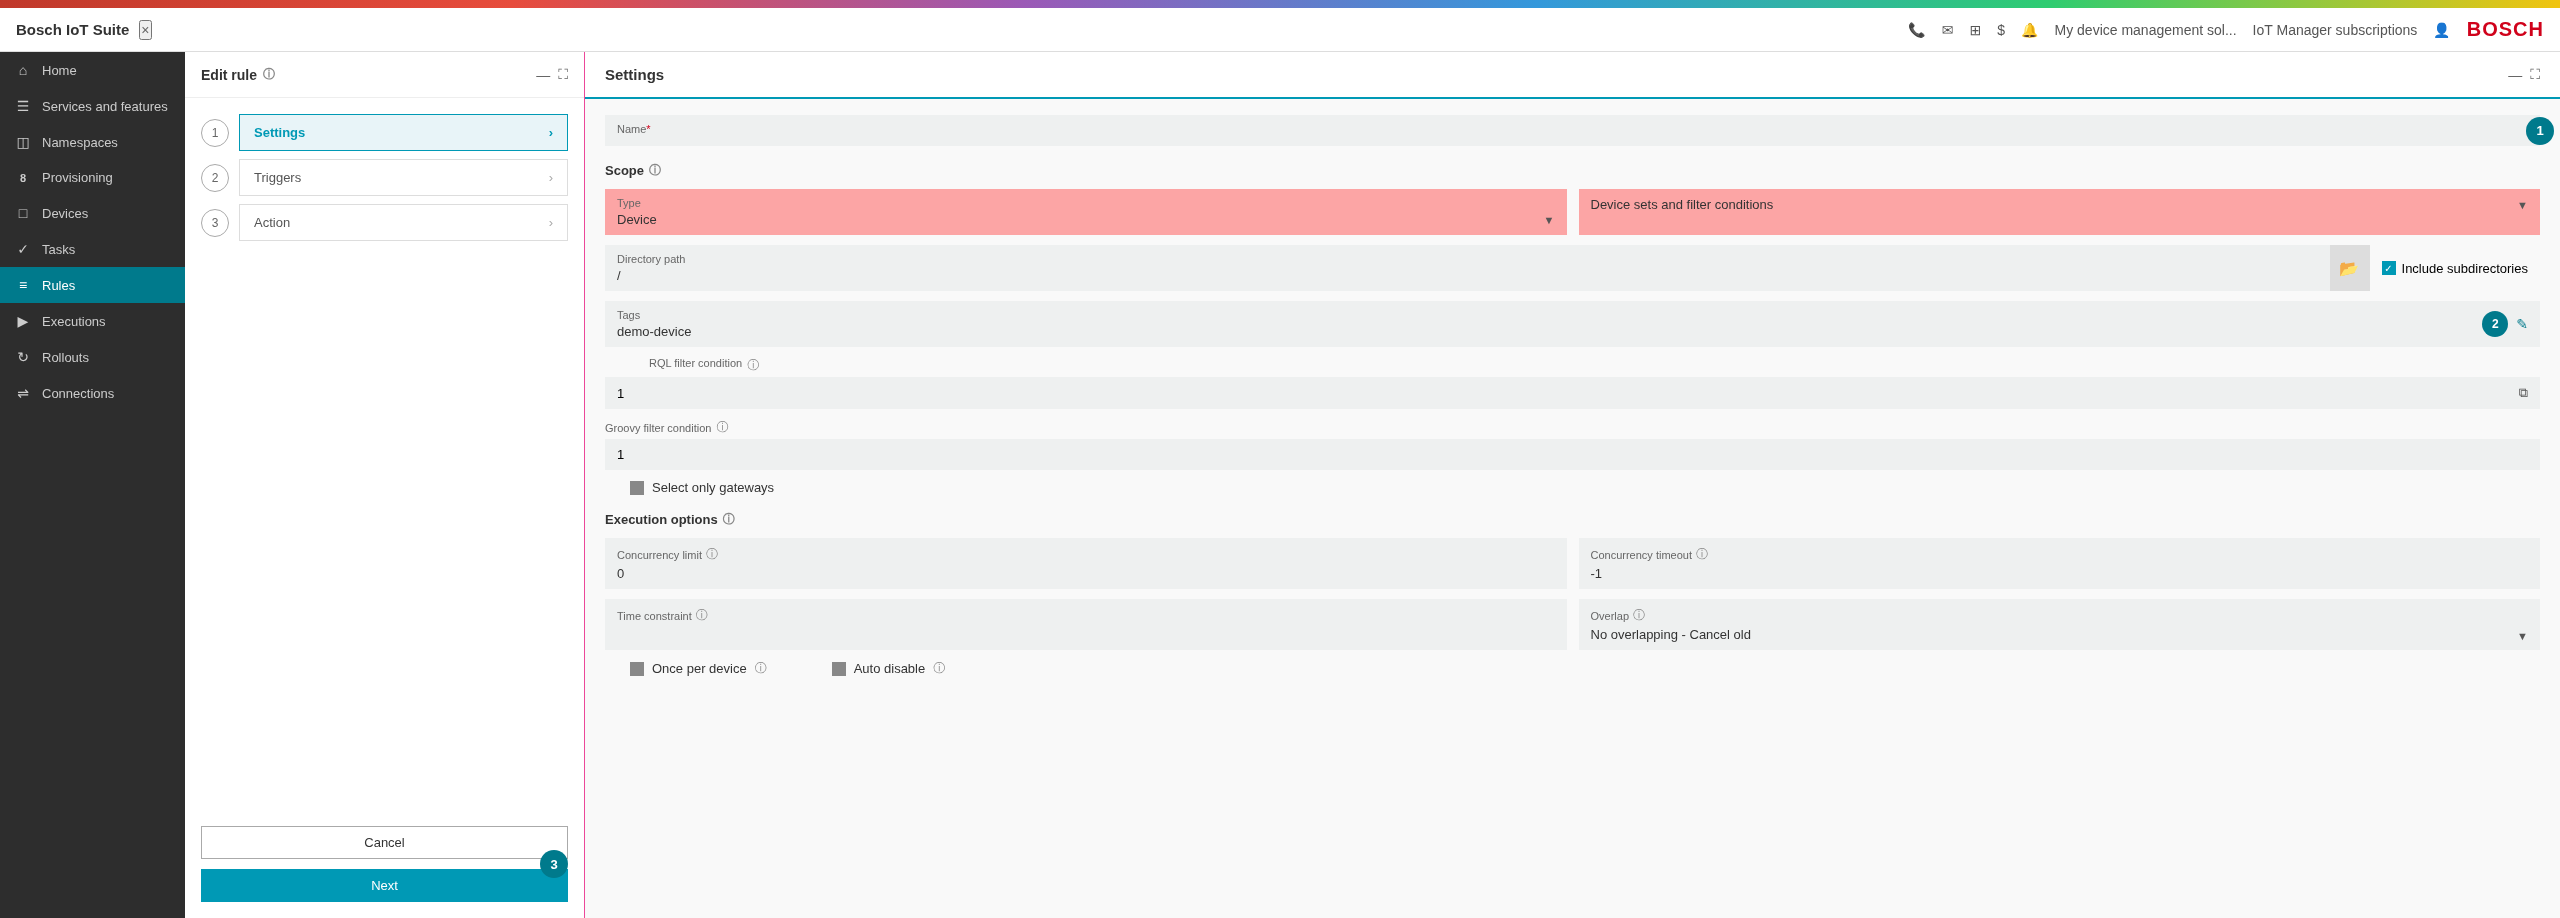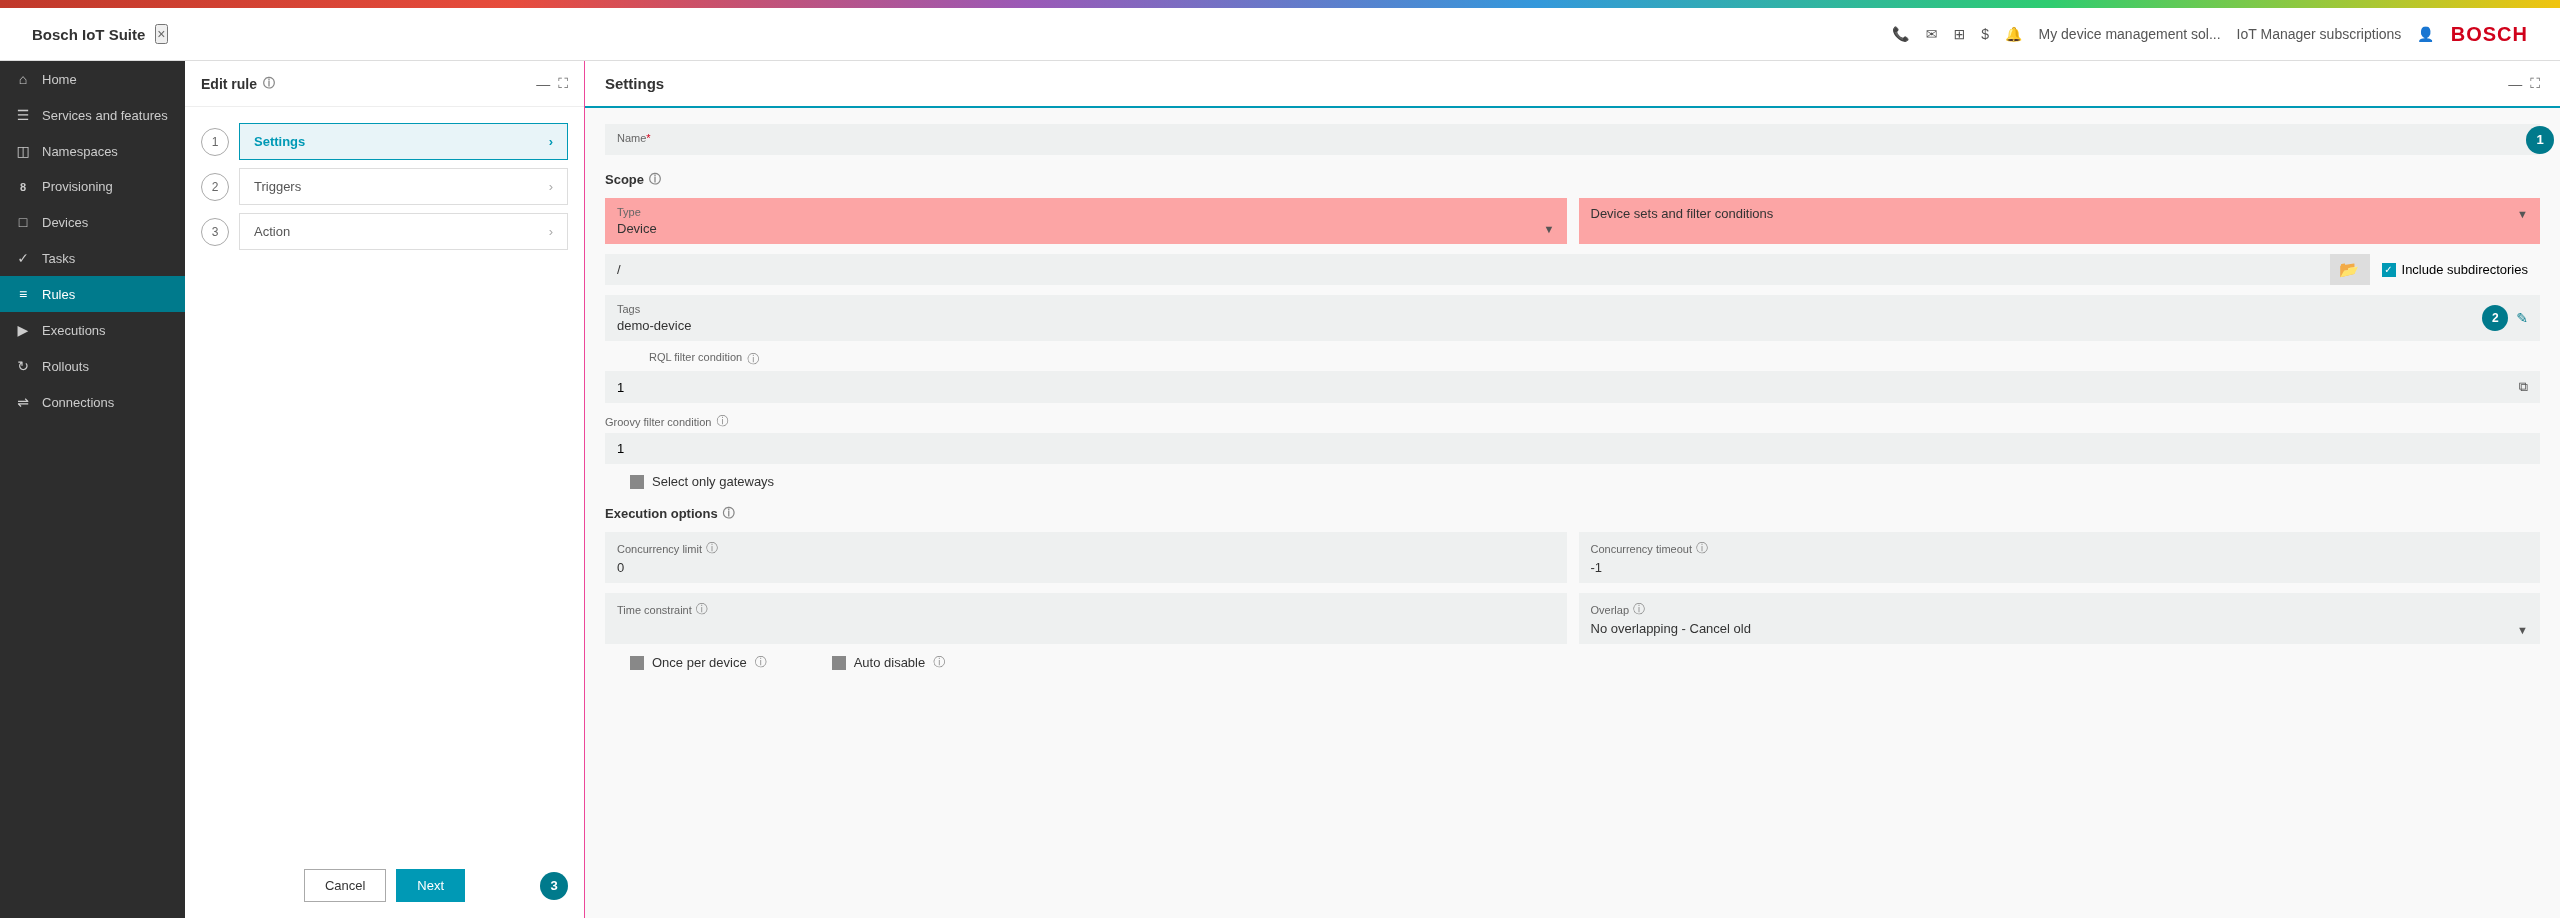--- a/index.html
+++ b/index.html
@@ -4,27 +4,27 @@
   <style>
     * { box-sizing: border-box; margin: 0; padding: 0; }
     body { font-family: 'Segoe UI', Arial, sans-serif; font-size: 13px; background: #f5f5f5; display: flex; flex-direction: column; height: 918px; overflow: hidden; }
 
     
     .top-bar {
       height: 8px;
       background: linear-gradient(to right, #c0392b, #e74c3c, #9b59b6, #3498db, #2ecc71, #f1c40f);
     }
     .header {
-      height: 53px;
+      height: 44px;
       background: #fff;
       border-bottom: 1px solid #ddd;
       display: flex;
       align-items: center;
       justify-content: space-between;
-      padding: 0 32px;
+      padding: 0 16px;
     }
     .header-left {
       display: flex;
       align-items: center;
       gap: 10px;
     }
     .header-brand {
       font-size: 15px;
       font-weight: 600;
       color: #333;
@@ -185,20 +185,21 @@
       color: #aaa;
     }
 
     
     .panel-actions {
       padding: 16px;
       display: flex;
       gap: 10px;
       justify-content: center;
       position: relative;
+      flex-direction: column;
     }
     .btn-cancel {
       padding: 8px 20px;
       border: 1px solid #aaa;
       background: #fff;
       cursor: pointer;
       font-size: 13px;
       color: #333;
     }
     .btn-next {
@@ -579,20 +580,21 @@
           <div class="scope-field">
             <div class="scope-field-with-arrow">
               <span class="field-value">Device sets and filter conditions</span>
               <span class="dropdown-arrow">▼</span>
             </div>
           </div>
         </div>
 
         <div style="margin-bottom:10px; display:flex; align-items:stretch;">
           <div style="flex:1; background:#eef0f0; padding:8px 12px;">
+            <div class="field-label">Directory path</div>
             <div class="field-value">/</div>
           </div>
           <button class="dir-path-btn">
             <span>📂</span>
           </button>
           <div class="subdirectory-check">
             <div class="checkbox-checked">✓</div>
             <span>Include subdirectories</span>
           </div>
         </div>

